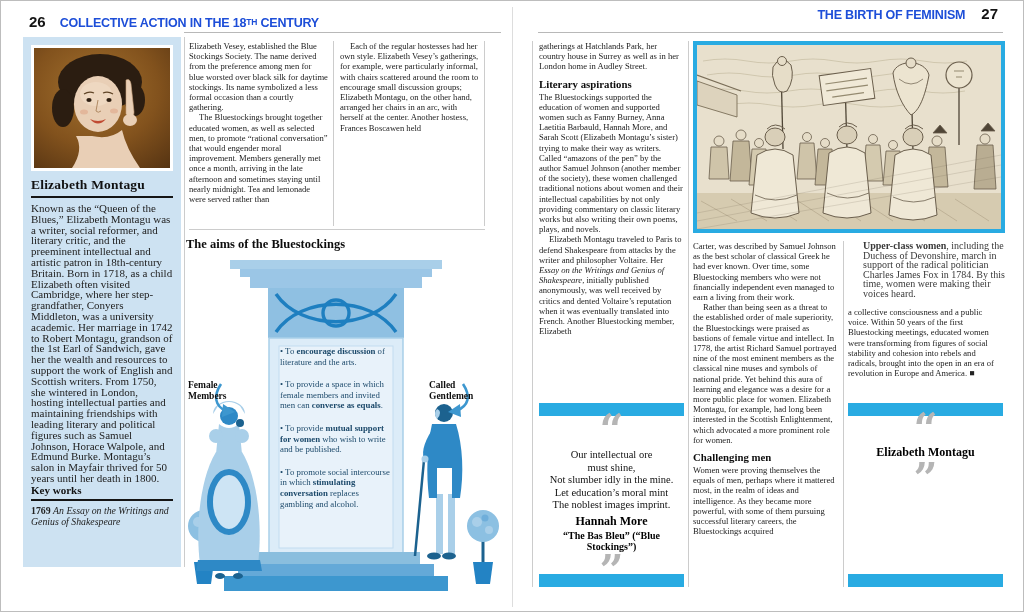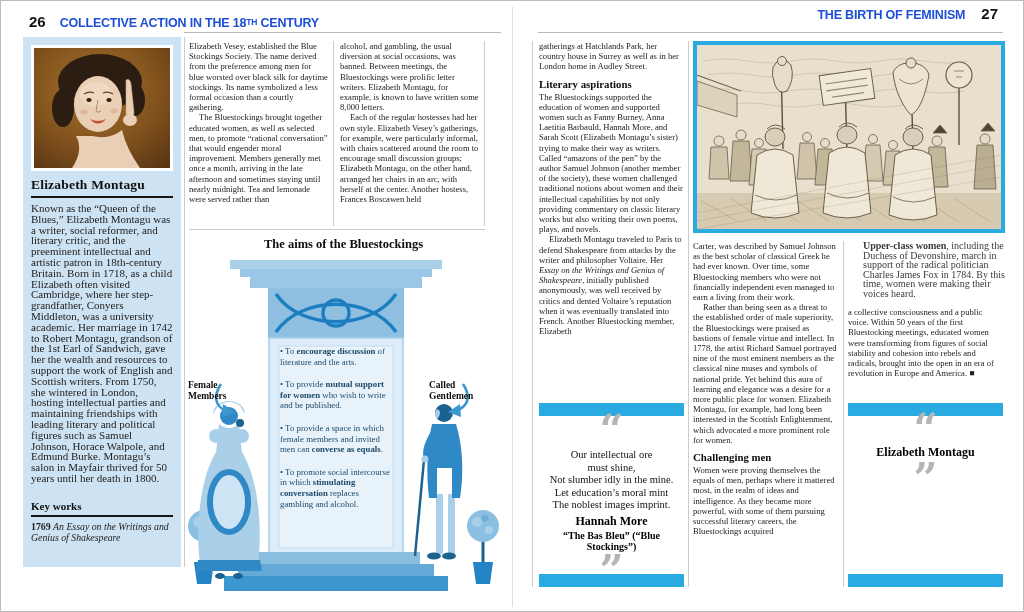--- a/index.html
+++ b/index.html
@@ -15,32 +15,32 @@
   .hrule{height:1px;background:#b8b8b8;}
   .vrule{width:1px;background:#cccccc;}
   .gutter{width:1px;background:#dddddd;}
 
   
   #sidebar{left:22px;top:36px;width:158px;height:530px;background:#cde2f2;padding:8px;box-sizing:border-box;}
   #portrait{width:142px;height:126px;background:#ffffff;padding:3px;box-sizing:border-box;}
   .sb-name{margin-top:6px;font-weight:bold;font-size:13.5px;letter-spacing:.2px;color:#111;}
   .sb-rule{height:2px;background:#151515;margin:3px 0 5px 0;}
   .sb-bio{margin:0;font-size:11px;line-height:10.8px;color:#222;}
-  .sb-kw{margin-top:16px;font-weight:bold;font-size:11px;color:#111;}
+  .sb-kw{margin-top:0;font-weight:bold;font-size:11px;color:#111;}
   .sb-entry{margin:0;font-size:9.8px;line-height:10.8px;color:#222;}
 
   
   .col{font-size:8.6px;line-height:10.2px;color:#222;overflow:hidden;}
   .col p{margin:0;}
   .col p.indent{text-indent:10px;}
   .subhead{font-weight:bold;font-size:10.8px;line-height:12px;color:#0d0d0d;margin:6px 0 2px 0;}
 
   
   #diagram{left:185px;top:233px;width:315px;height:370px;}
-  .diag-title{position:absolute;left:0;top:3px;width:100%;text-align:center;font-weight:bold;font-size:12.5px;color:#0d0d0d;}
+  .diag-title{position:absolute;left:0;top:3px;width:100%;font-weight:bold;font-size:12.5px;color:#0d0d0d;}
   .bullets{position:absolute;left:94px;top:112px;width:112px;text-align:left;font-size:8.8px;line-height:10.6px;color:#16405e;}
   .bullets p{margin:0 0 12px 0;color:#1d4a6b;}
   .diag-label{position:absolute;font-weight:bold;font-size:9.5px;line-height:11px;text-align:left;white-space:pre-line;color:#0d0d0d;}
 
   
   #etching{left:692px;top:40px;width:312px;height:192px;border:4px solid #29abe2;box-sizing:border-box;background:#e8e0cd;}
 
   .caption{font-size:10px;line-height:9.5px;color:#3a3a3a;margin-left:15px;}
   .accent-bar{background:#29abe2;height:13px;}
 
@@ -108,21 +108,20 @@
     <p class="sb-entry"><span class="b">1769</span><span> </span><span class="i">An Essay on the Writings and Genius of Shakespeare</span></p>
   </div>
   <div class="abs vrule" style="left:183px;top:36px;height:530px;"></div>
 
   <div class="abs col" style="left:188px;top:40px;width:139px;height:187px;">
     <p>Elizabeth Vesey, established the Blue Stockings Society. The name derived from the preference among men for blue worsted over black silk for daytime stockings. Its name symbolized a less formal occasion than a courtly gathering.</p>
     <p class="indent">The Bluestockings brought together educated women, as well as selected men, to promote “rational conversation” that would engender moral improvement. Members generally met once a month, arriving in the late afternoon and sometimes staying until nearly midnight. Tea and lemonade were served rather than</p>
   </div>
   <div class="abs vrule" style="left:332px;top:40px;height:185px;"></div>
   <div class="abs col" style="left:339px;top:40px;width:139px;height:187px;">
-    <p>alcohol, and gambling, the usual diversion at social occasions, was banned. Between meetings, the Bluestockings were prolific letter writers. Elizabeth Montagu, for example, is known to have written some 8,000 letters.</p>
     <p class="indent">Each of the regular hostesses had her own style. Elizabeth Vesey’s gatherings, for example, were particularly informal, with chairs scattered around the room to encourage small discussion groups; Elizabeth Montagu, on the other hand, arranged her chairs in an arc, with herself at the center. Another hostess, Frances Boscawen held</p>
   </div>
   <div class="abs vrule" style="left:483px;top:40px;height:185px;"></div>
   <div class="abs hrule" style="left:188px;top:228px;width:296px;background:#cccccc;"></div>
 
   <div class="abs" id="diagram">
     <svg class="abs" style="left:0;top:0;" width="315" height="370" viewBox="0 0 315 370">
 
       <g>
         <rect x="16.5" y="306" width="3" height="22" fill="#1c628f"></rect>
@@ -190,22 +189,22 @@
         <polygon points="37,170 49,178 36,183" fill="#3d97cf"></polygon>
       </g>
       <g>
         <path d="M277,150 C285,162 283,172 270,177" stroke="#3d97cf" stroke-width="2.6" fill="none"></path>
         <polygon points="274,170 262,178 275,183" fill="#3d97cf"></polygon>
       </g>
     </svg>
     <div class="diag-title">The aims of the Bluestockings</div>
     <div class="bullets">
       <p><span>• To </span><span class="b">encourage discussion</span><span> of literature and the arts.</span></p>
+      <p><span>• To provide a space in which female members and invited men can </span><span class="b">converse as equals</span><span>.</span></p>
       <p><span>• To provide </span><span class="b">mutual support for women</span><span> who wish to write and be published.</span></p>
-      <p><span>• To provide a space in which female members and invited men can </span><span class="b">converse as equals</span><span>.</span></p>
       <p><span>• To promote social intercourse in which </span><span class="b">stimulating conversation</span><span> replaces gambling and alcohol.</span></p>
     </div>
     <div class="diag-label" style="left:2px;top:146px;width:66px;">Female
 Members</div>
     <div class="diag-label" style="left:243px;top:146px;width:70px;">Called
 Gentlemen</div>
   </div>
 
   <div class="abs vrule" style="left:531px;top:40px;height:546px;"></div>
 

